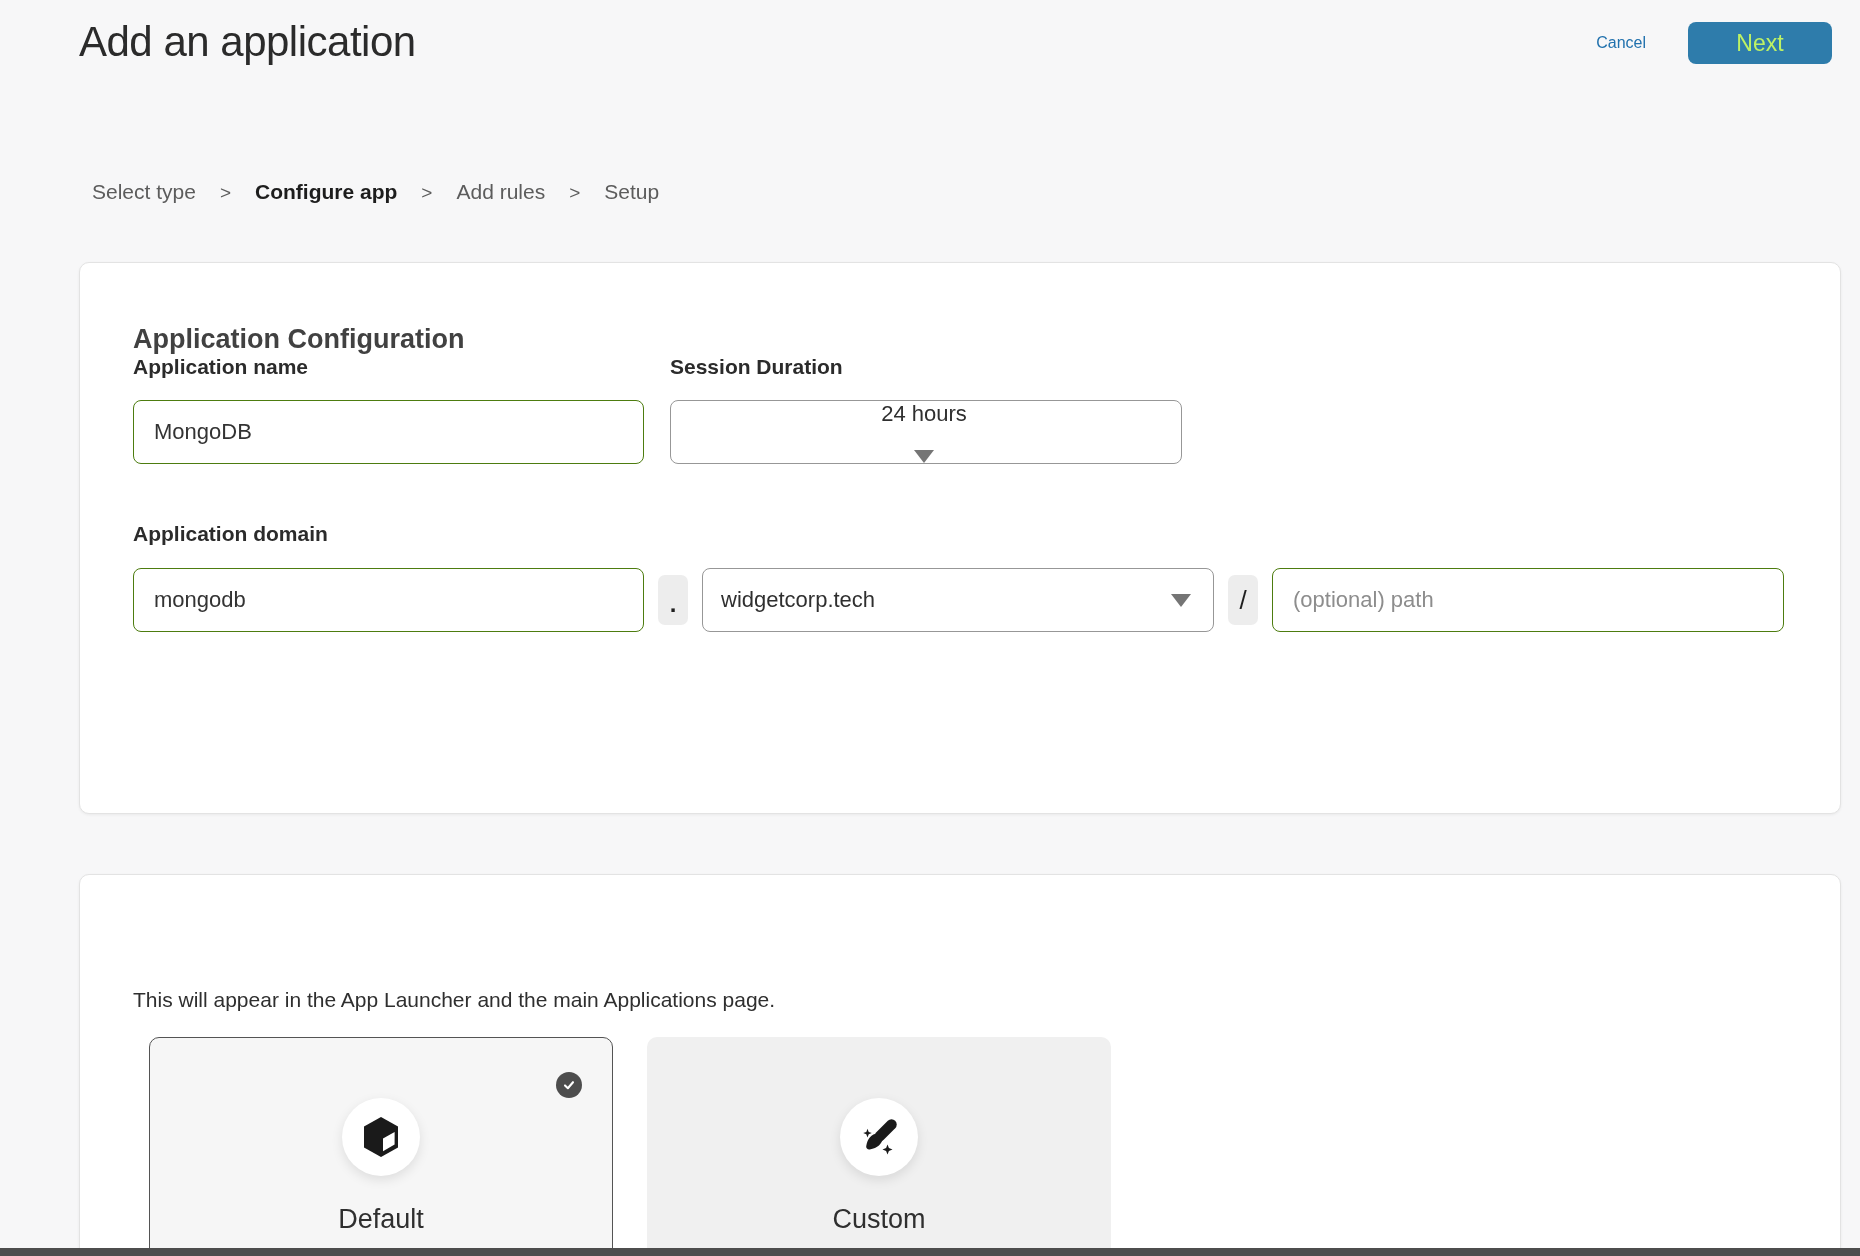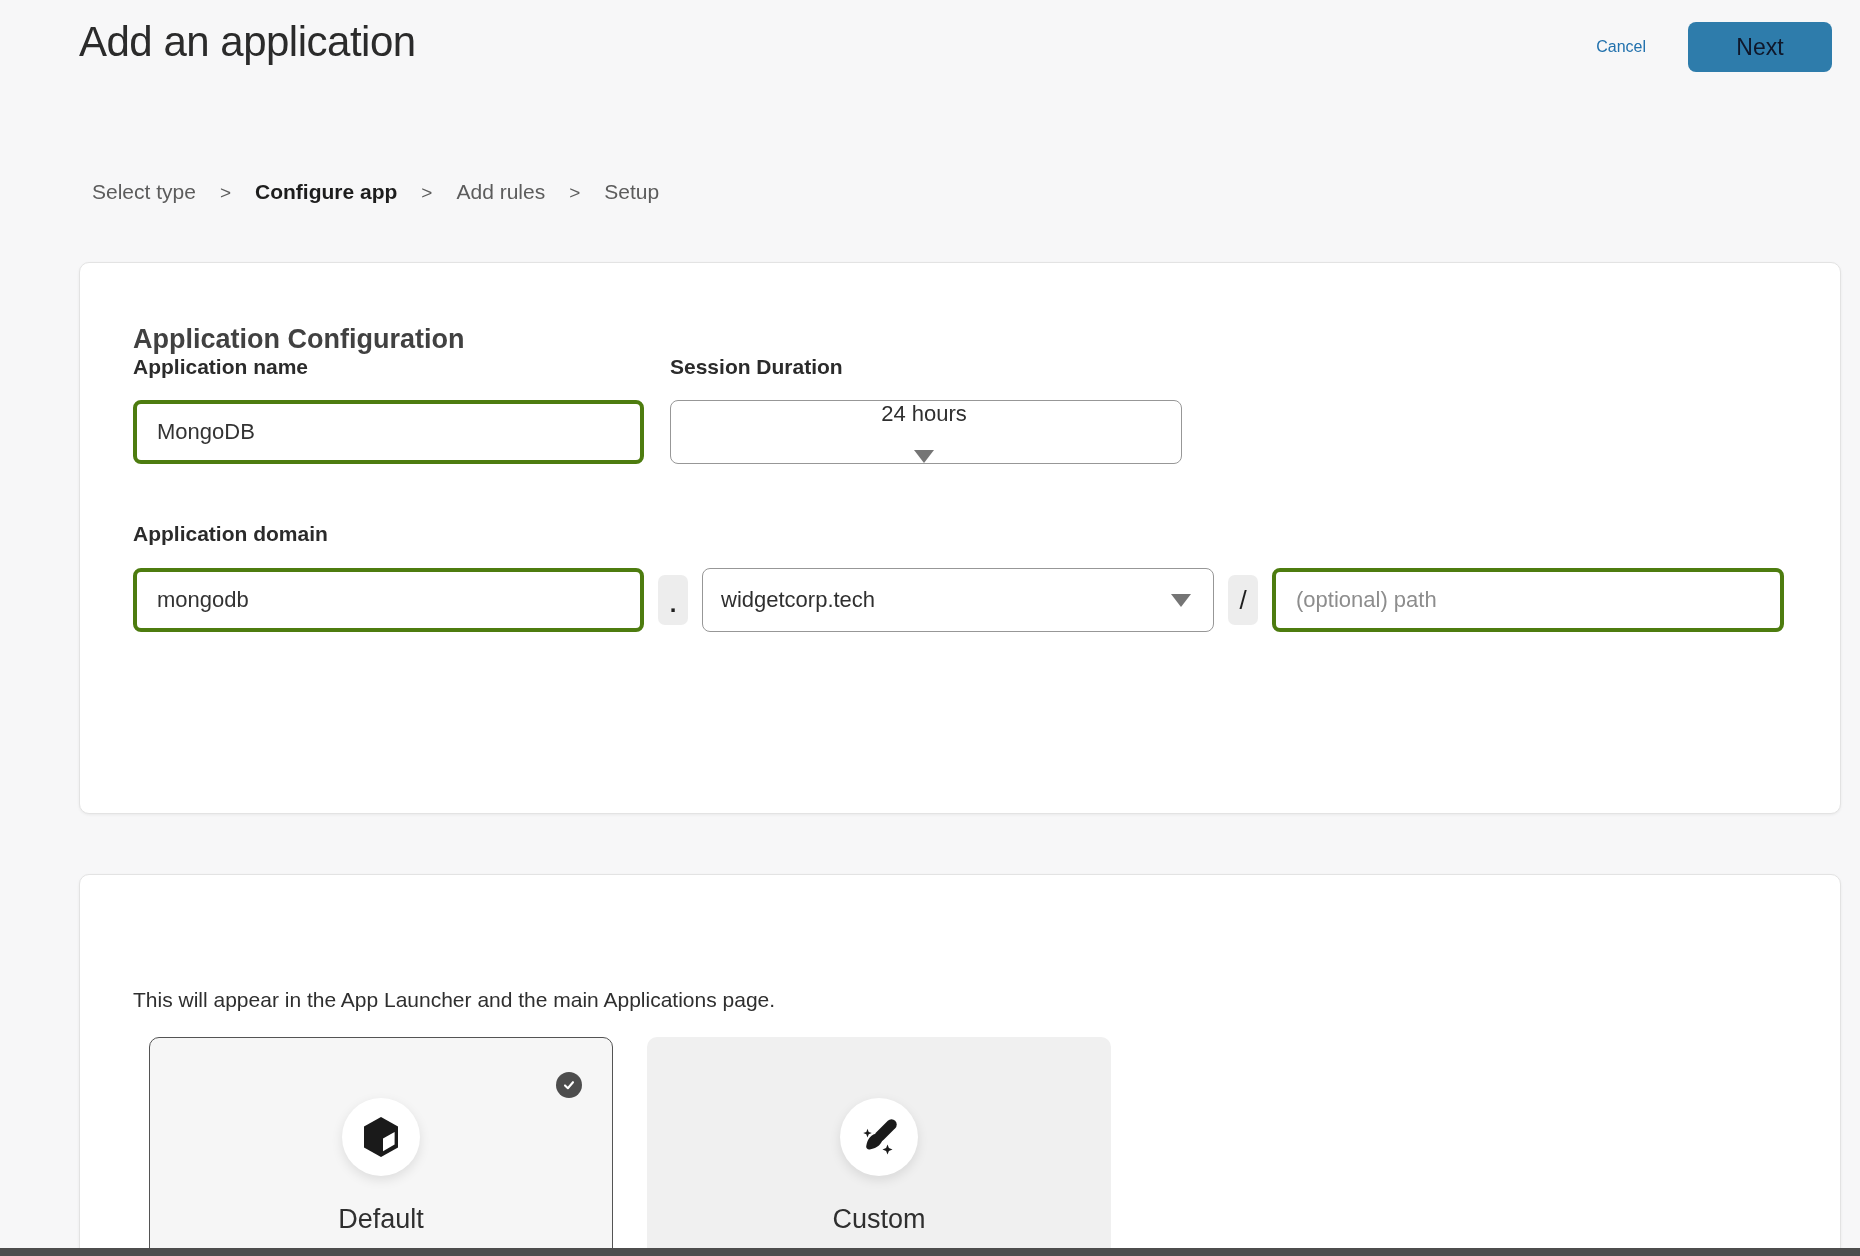--- a/index.html
+++ b/index.html
@@ -22,22 +22,22 @@
   }
   .header-actions {
     position: absolute; right: 28px; top: 22px;
     display: flex; align-items: center; gap: 42px;
   }
   .cancel-link {
     font-size: 16px; color: #2171ad; cursor: pointer; background: none; border: none;
     font-family: "Liberation Sans", sans-serif;
   }
   .next-button {
-    width: 144px; height: 50px; border: none; border-radius: 8px;
-    background: #2e7cab; color: #0f172a; font-size: 23px; cursor: pointer;
+    width: 144px; height: 42px; border: none; border-radius: 8px;
+    background: #2e7cab; color: #bef264; font-size: 23px; cursor: pointer;
     font-family: "Liberation Sans", sans-serif;
   }
 
   
   .steps {
     position: absolute; left: 92px; top: 180px;
     display: flex; align-items: flex-end; gap: 24px;
     font-size: 21px; color: #5c5c5c;
   }
   .step { color: #5c5c5c; cursor: pointer; }
@@ -54,21 +54,21 @@
   .card-logo   { top: 874px; height: 434px; padding: 56px 56px 0 53px; }
   .section-heading { font-size: 27px; font-weight: 700; color: #414141; line-height: 32px; }
 
   
   .form-row { display: flex; gap: 26px; }
   .field-label {
     display: block; font-size: 21px; font-weight: 700; color: #2b2b2b;
     line-height: 24px; margin-bottom: 21px;
   }
   .text-input {
-    height: 64px; border: 4px solid #4d7c0f; border-radius: 8px;
+    height: 64px; border: 1px solid #4d7c0f; border-radius: 8px;
     background: #ffffff; font-size: 22px; color: #333333; padding: 0 20px;
     font-family: "Liberation Sans", sans-serif; width: 100%;
   }
   .text-input::placeholder { color: #8d8d8d; }
   .w-name { width: 511px; }
   .w-session { width: 512px; flex-direction: column; }
   .select-box {
     height: 64px; border: 1px solid #979797; border-radius: 8px; background: #ffffff;
     display: flex; align-items: center; justify-content: space-between;
     padding: 0 22px 0 18px; font-size: 22px; color: #2f2f2f; cursor: pointer;

